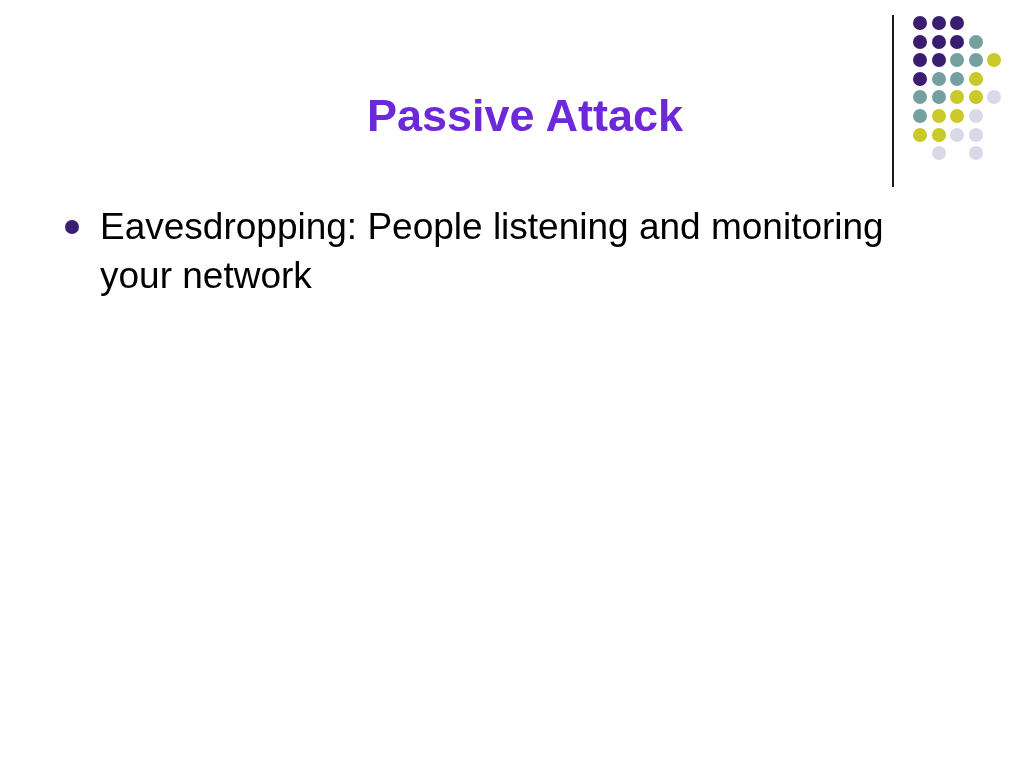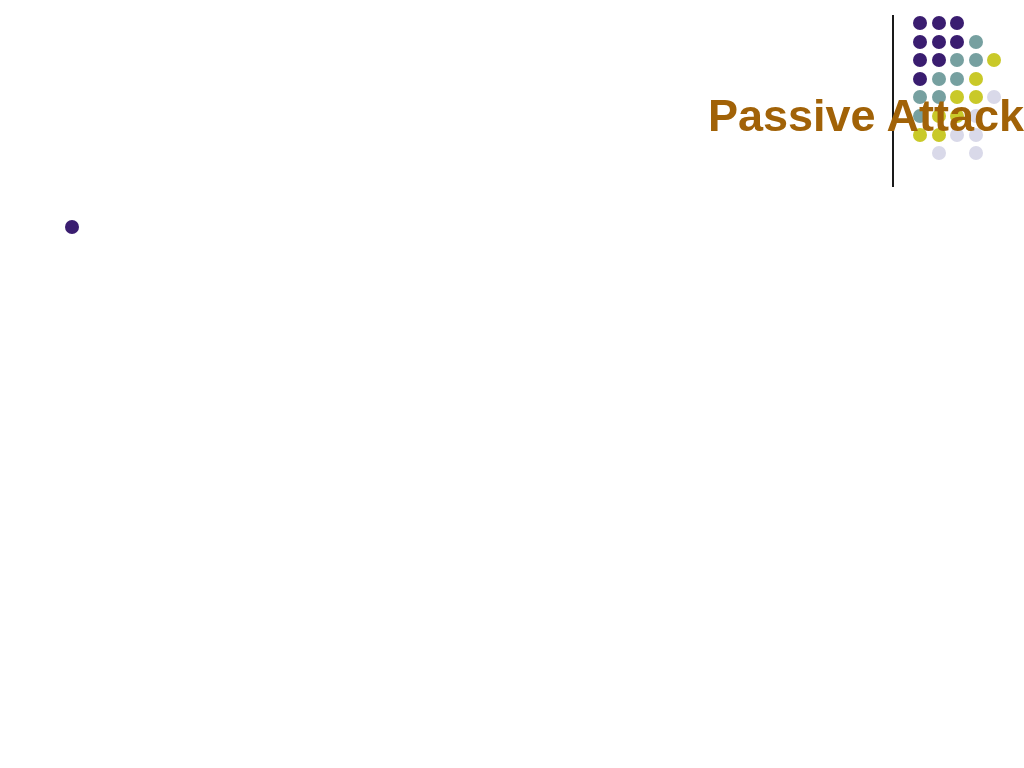--- a/index.html
+++ b/index.html
@@ -187,19 +187,19 @@
       <div class="cell">
         <div class="dot" style="background: rgb(217, 217, 233);"></div>
       </div>
       <div class="cell"></div>
       <div class="cell">
         <div class="dot" style="background: rgb(217, 217, 233);"></div>
       </div>
       <div class="cell"></div>
     </div>
 
-  <h1 class="title" style="color: #a16207; text-align: right;">Passive Attack</h1>
+  <h1 class="title" style="color: #6d28d9;">Passive Attack</h1>
 
   <ul class="bullets" id="bullet-list">
-      <li><span class="bullet-dot" style="background: rgb(58, 29, 112);"></span></li>
+      <li><span class="bullet-dot" style="background: rgb(58, 29, 112);"></span><span>Eavesdropping: People listening and monitoring your network</span></li>
     </ul>
 
 </div>
 
 </body></html>

